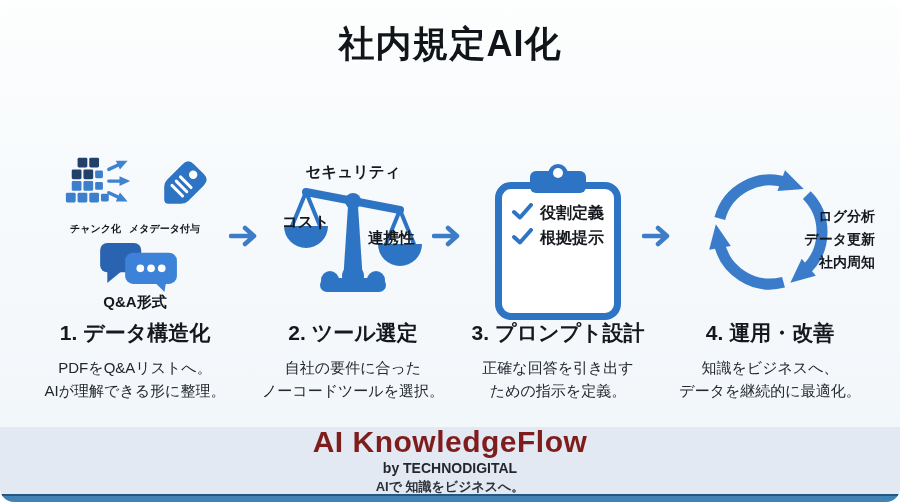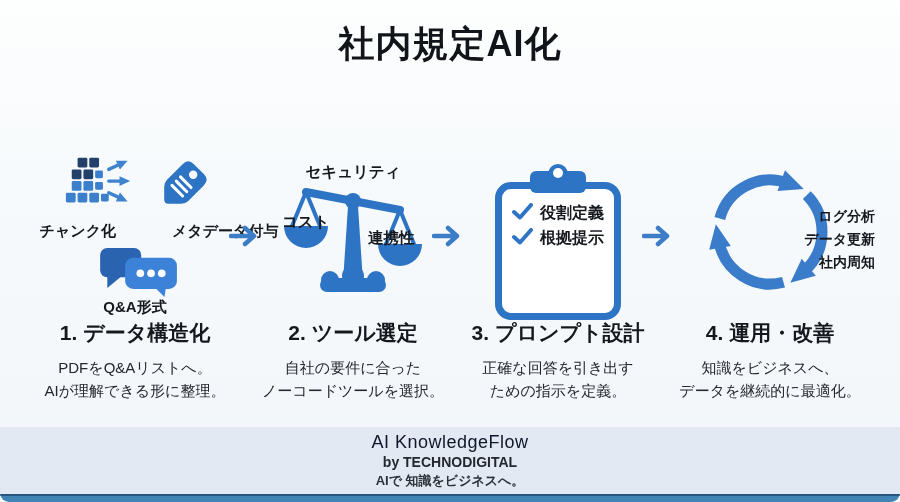--- a/index.html
+++ b/index.html
@@ -1,37 +1,37 @@
 <!DOCTYPE html>
 <html><head>
 <meta charset="utf-8">
 <style>
   html,body{margin:0;padding:0;background:#ffffff;}
   .canvas{
     position:relative;width:900px;height:502px;overflow:hidden;
-    border-radius:9px;
+    border-radius:14px;
     background:linear-gradient(180deg,#fdfefe 0%,#f7fafc 35%,#f1f6fa 100%);
     font-family:"Liberation Sans","DejaVu Sans",sans-serif;
     color:#15181d;
   }
   
   .title{
     position:absolute;top:24px;left:0;right:0;text-align:center;
     font-size:36px;line-height:40px;font-weight:800;letter-spacing:1px;color:#111418;
   }
   
   .step{position:absolute;top:148px;width:210px;display:flex;flex-direction:column;align-items:center;}
   .step1{left:30px;} .step2{left:248px;} .step3{left:453px;} .step4{left:665px;}
   .icon-area{position:relative;width:210px;height:165px;}
   .step-title{font-size:21px;font-weight:800;color:#15181d;margin-top:6px;white-space:nowrap;}
   .step-desc{font-size:15px;font-weight:400;color:#23272e;text-align:center;line-height:1.55;margin-top:9px;white-space:nowrap;}
   
   .icons-row{display:flex;justify-content:center;align-items:flex-start;gap:10px;padding-top:8px;margin-left:12px;}
   .mini-labels{display:flex;justify-content:center;gap:8px;margin-top:2px;}
-  .mini-label{font-size:15px;font-weight:800;white-space:nowrap;margin-left:48px;}
+  .mini-label{font-size:10px;font-weight:800;white-space:nowrap;}
   .bubbles-wrap{display:flex;justify-content:center;margin-top:6px;margin-left:16px;}
   .qa-label{text-align:center;font-size:15px;font-weight:800;margin-top:1px;}
   
   .scale-wrap{display:flex;justify-content:center;padding-top:8px;}
   .lbl-top{position:absolute;top:14px;left:0;width:100%;text-align:center;font-size:15.5px;font-weight:800;}
   .lbl-left{position:absolute;top:64px;left:34px;font-size:15.5px;font-weight:800;}
   .lbl-right{position:absolute;top:80px;left:120px;font-size:15.5px;font-weight:800;}
   
   .clipboard{
     position:relative;margin:34px auto 0;width:102px;height:112px;
@@ -55,21 +55,21 @@
     font-size:14px;font-weight:800;line-height:23px;color:#15181d;
   }
   
   .flow-arrow{position:absolute;top:223px;}
   .fa1{left:229px;} .fa2{left:432px;} .fa3{left:642px;}
   
   .footer{
     position:absolute;left:0;right:0;top:427px;height:67px;background:#e2e9f3;
     display:flex;flex-direction:column;align-items:center;justify-content:center;
   }
-  .footer .brand{font-size:18px;font-weight:400;color:#0f172a;letter-spacing:.5px;}
+  .footer .brand{font-size:30px;font-weight:700;color:#7f1d1d;letter-spacing:.5px;}
   .footer .byline{font-size:14px;font-weight:800;color:#23272e;margin-top:1px;}
   .footer .tagline{font-size:13px;font-weight:600;color:#2c3138;margin-top:2px;}
   .bottom-bar{
     position:absolute;left:0;right:0;bottom:0;height:8px;background:#4283b6;
     border-top:2px solid #28567f;box-sizing:border-box;
   }
 </style>
 </head>
 <body>
 

